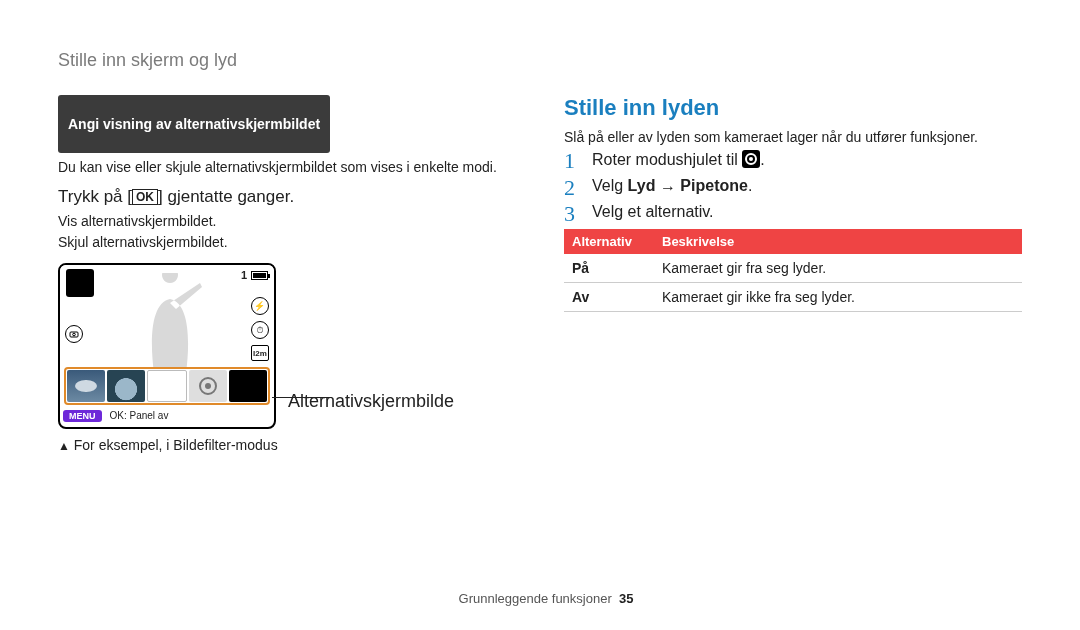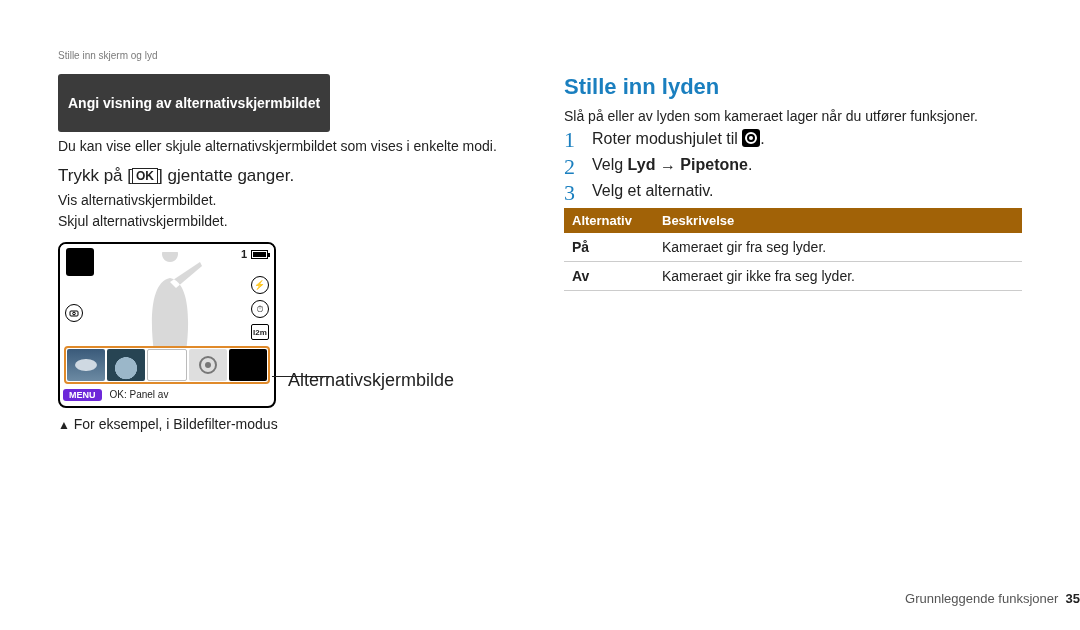--- a/index.html
+++ b/index.html
@@ -17,23 +17,23 @@
     height: 100%;
     padding: 50px 58px 0 58px;
     display: flex;
     gap: 48px;
   }
   .col {
     flex: 1;
     position: relative;
   }
   .running-head {
-    font-size: 10px;
+    font-size: 18px;
     color: #7b7b7b;
-    margin-bottom: 13px;
+    margin-bottom: 24px;
   }
   .tag-heading {
     display: inline-block;
     background: #3b3b3b;
     color: #fff;
     font-weight: bold;
     font-size: 14px;
     padding: 21px 10px;
     border-radius: 3px;
     margin-bottom: 6px;
@@ -207,38 +207,38 @@
   }
   .arrow { font-family: Arial; }
 
   table.opt {
     width: 100%;
     border-collapse: collapse;
     font-size: 14px;
     margin-top: 8px;
   }
   table.opt thead th {
-    background: #a16207;
+    background: #ef4444;
     color: #fff;
     text-align: left;
     font-weight: bold;
     padding: 5px 8px;
     font-size: 13px;
   }
   table.opt thead th:first-child { width: 90px; }
   table.opt tbody td {
     padding: 6px 8px;
     border-bottom: 1px solid #ccc;
   }
   table.opt tbody td:first-child { font-weight: bold; }
 
   .page-footer {
     position:absolute;
     left:12px; right:0; bottom:24px;
-    text-align:right;
+    text-align:center;
     font-size:13px;
     color:#555;
   }
   .page-footer .pnum { font-weight: bold; color:#222; }
 </style>
 </head>
 <body>
 
 <div class="page">
 

